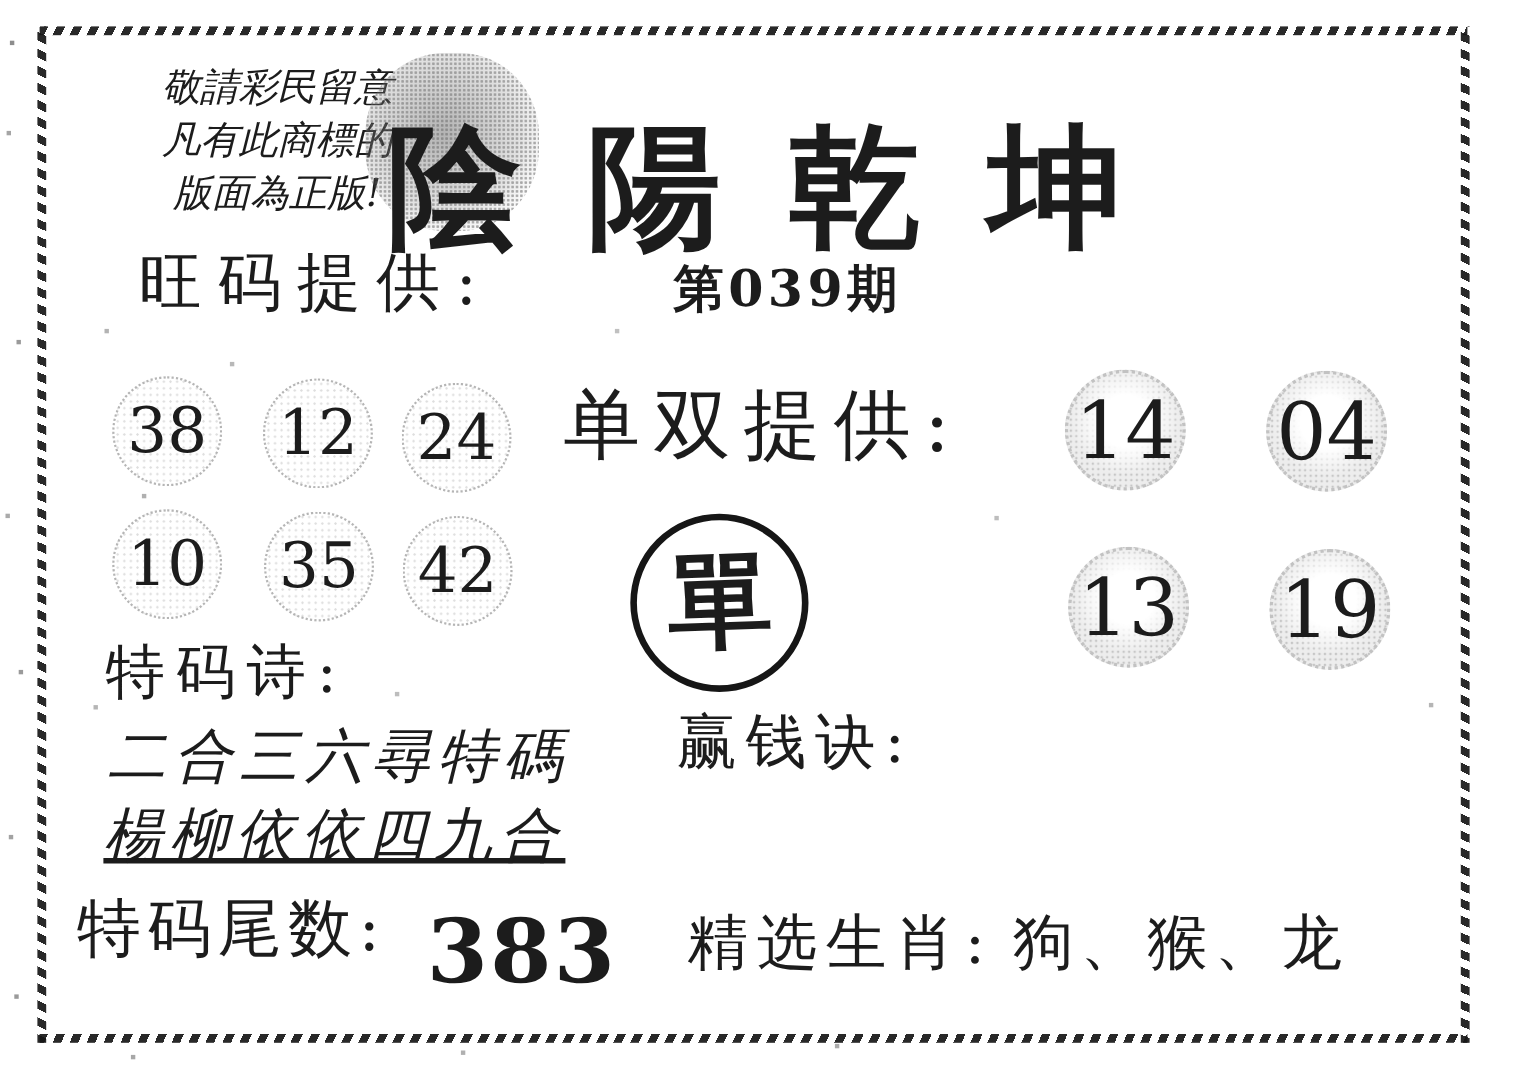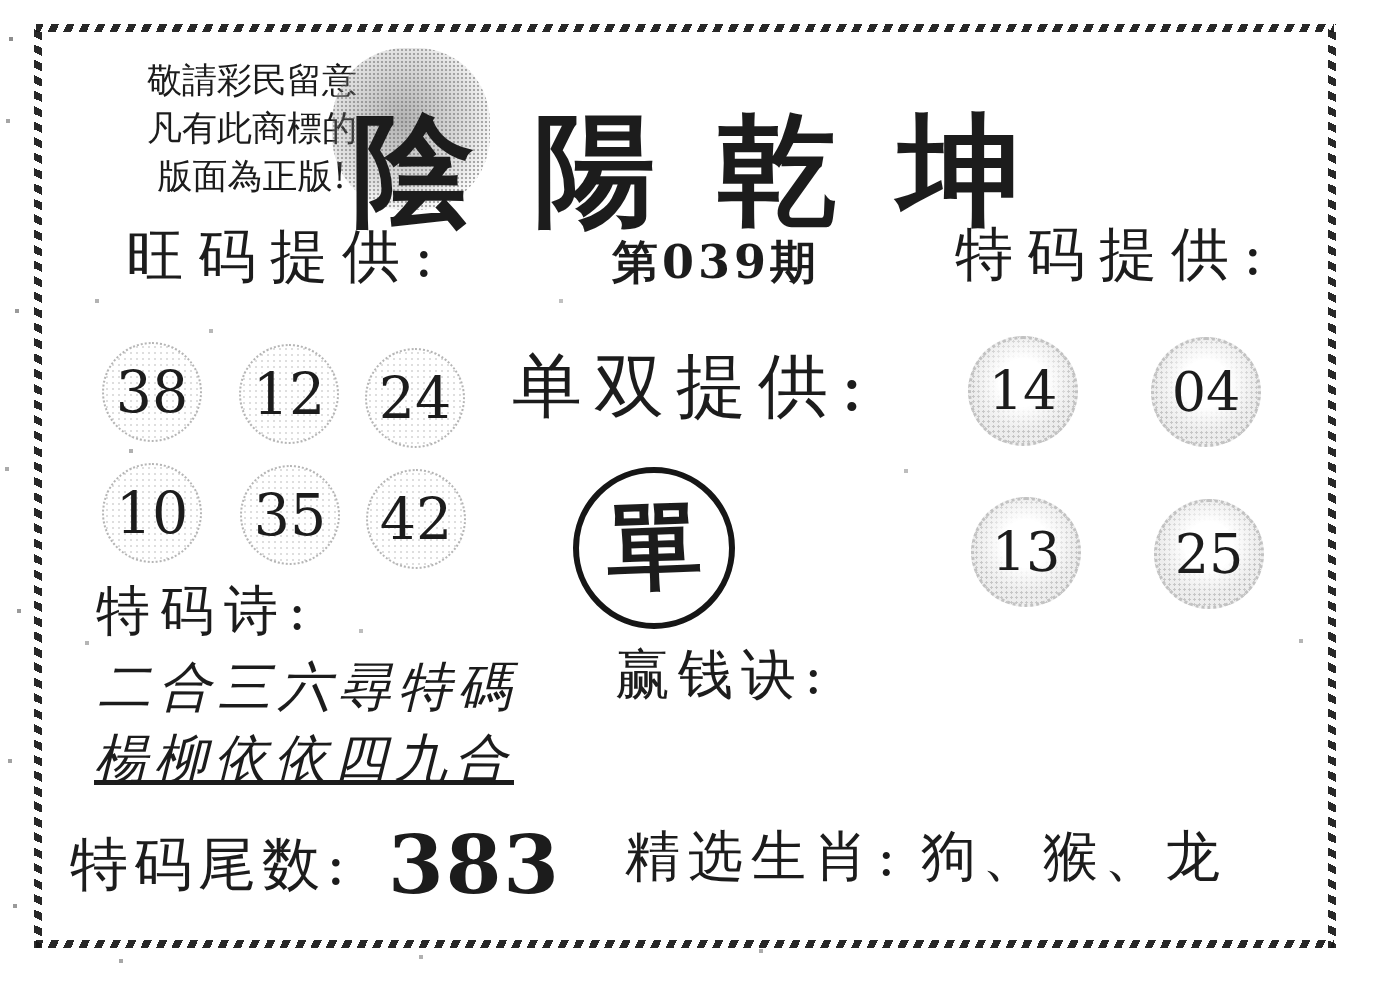--- a/index.html
+++ b/index.html
@@ -21,21 +21,21 @@
     box-shadow:
       10px 38px 0 1px #8d8d8d, 7px 120px 0 1px #a5a5a5, 16px 310px 0 1px #9a9a9a,
       6px 468px 0 1px #aaaaaa, 18px 610px 0 1px #9a9a9a, 9px 760px 0 1px #a2a2a2,
       14px 905px 0 1px #9a9a9a, 120px 960px 0 1px #a7a7a7, 420px 956px 0 1px #b0b0b0,
       96px 300px 0 1px #b3b3b3, 210px 330px 0 1px #b8b8b8, 130px 450px 0 1px #b0b0b0,
       86px 642px 0 1px #b5b5b5, 360px 630px 0 1px #bdbdbd, 560px 300px 0 1px #c0c0c0,
       905px 470px 0 1px #bdbdbd, 1300px 640px 0 1px #b5b5b5, 760px 950px 0 1px #ababab;
   }
 
   
-  .notice{position:absolute;left:146px;top:56px;width:212px;text-align:center;}
+  .notice{position:absolute;left:146px;top:56px;width:212px;text-align:center;font-style:italic;}
   .notice div{font-size:35px;line-height:48px;white-space:nowrap;}
 
   
   .smudge{
     position:absolute;left:332px;top:48px;width:158px;height:162px;border-radius:46%;
     background-color:transparent;
     background-image:
       radial-gradient(circle at 45% 45%, rgba(105,105,105,.50), rgba(140,140,140,.26) 55%, rgba(160,160,160,0) 78%),
       radial-gradient(rgba(70,70,70,.45) 1px, rgba(0,0,0,0) 1.6px);
     background-size:100% 100%,4px 4px;
@@ -60,41 +60,41 @@
     width:96px;height:96px;border:2px dotted #b5b5b5;background-color:#ffffff;
     background-image:radial-gradient(#dedede 0.8px, rgba(0,0,0,0) 1.3px);background-size:6px 6px;
     font-size:57px;
   }
   .ball-special{
     width:104px;height:104px;border:3px dotted #c2c2c2;background-color:#ededed;
     background-image:
       radial-gradient(circle at 50% 42%, #ffffff 30%, rgba(255,255,255,0) 62%),
       radial-gradient(#c6c6c6 1px, rgba(0,0,0,0) 1.4px);
     background-size:100% 100%,5px 5px;
-    font-size:54px;
+    font-size:72px;
   }
   .b38{left:102px;top:342px;} .b12{left:239px;top:344px;} .b24{left:365px;top:348px;}
   .b10{left:102px;top:463px;} .b35{left:240px;top:465px;} .b42{left:366px;top:469px;}
   .s14{left:968px;top:336px;} .s04{left:1151px;top:337px;}
   .s13{left:971px;top:497px;} .s45{left:1154px;top:499px;}
 
   
   .dan-circle{
     position:absolute;left:573px;top:467px;width:150px;height:150px;border:6px solid #161616;
     border-radius:50%;display:flex;align-items:center;justify-content:center;
   }
   .dan-circle span{font-size:95px;font-weight:600;transform:rotate(-2deg);}
 
   
   .poem-line{position:absolute;font-size:53px;letter-spacing:7px;font-style:italic;white-space:nowrap;}
   .poem1{left:98px;top:652px;}
   .poem2{left:94px;top:724px;text-decoration:underline;}
 
   
-  .lbl-tail{left:70px;top:806px;font-size:58px;letter-spacing:6px;margin-top:20px;}
+  .lbl-tail{left:70px;top:806px;font-size:58px;letter-spacing:6px;}
   .tail-value{position:absolute;left:388px;top:794px;font-size:80px;font-weight:700;letter-spacing:2px;margin-top:24px;}
 
   
   .headline{position:absolute;left:680px;top:710px;font-size:66px;font-weight:800;letter-spacing:15px;white-space:nowrap;}
 
   
   .zodiac{position:absolute;left:625px;top:820px;font-size:55px;white-space:nowrap;}
   .zodiac .z-label{letter-spacing:8px;}
   .zodiac .z-value{letter-spacing:6px;}
 </style>
@@ -114,38 +114,37 @@
     <div>敬請彩民留意</div>
     <div>凡有此商標的</div>
     <div>版面為正版!</div>
   </div>
 
   <div class="smudge"></div>
   <div class="title">陰陽乾坤</div>
 
   <div class="lbl lbl-hot">旺码提供:</div>
   <div class="issue">第039期</div>
-  <div class="lbl lbl-special">特码提供:</div>
   <div class="lbl lbl-oddeven">单双提供:</div>
 
   <div class="ball ball-hot b38">38</div>
   <div class="ball ball-hot b12">12</div>
   <div class="ball ball-hot b24">24</div>
   <div class="ball ball-hot b10">10</div>
   <div class="ball ball-hot b35">35</div>
   <div class="ball ball-hot b42">42</div>
 
   <div class="dan-circle">
     <span>單</span>
   </div>
 
   <div class="ball ball-special s14">14</div>
   <div class="ball ball-special s04">04</div>
   <div class="ball ball-special s13">13</div>
-  <div class="ball ball-special s45">25</div>
+  <div class="ball ball-special s45">19</div>
 
   <div class="lbl lbl-poem">特码诗:</div>
   <div class="poem-line poem1">二合三六尋特碼</div>
   <div class="poem-line poem2">楊柳依依四九合</div>
 
   <div class="lbl lbl-tail">特码尾数:</div>
   <div class="tail-value">383</div>
 
   <div class="lbl lbl-win">赢钱诀:</div>
 

